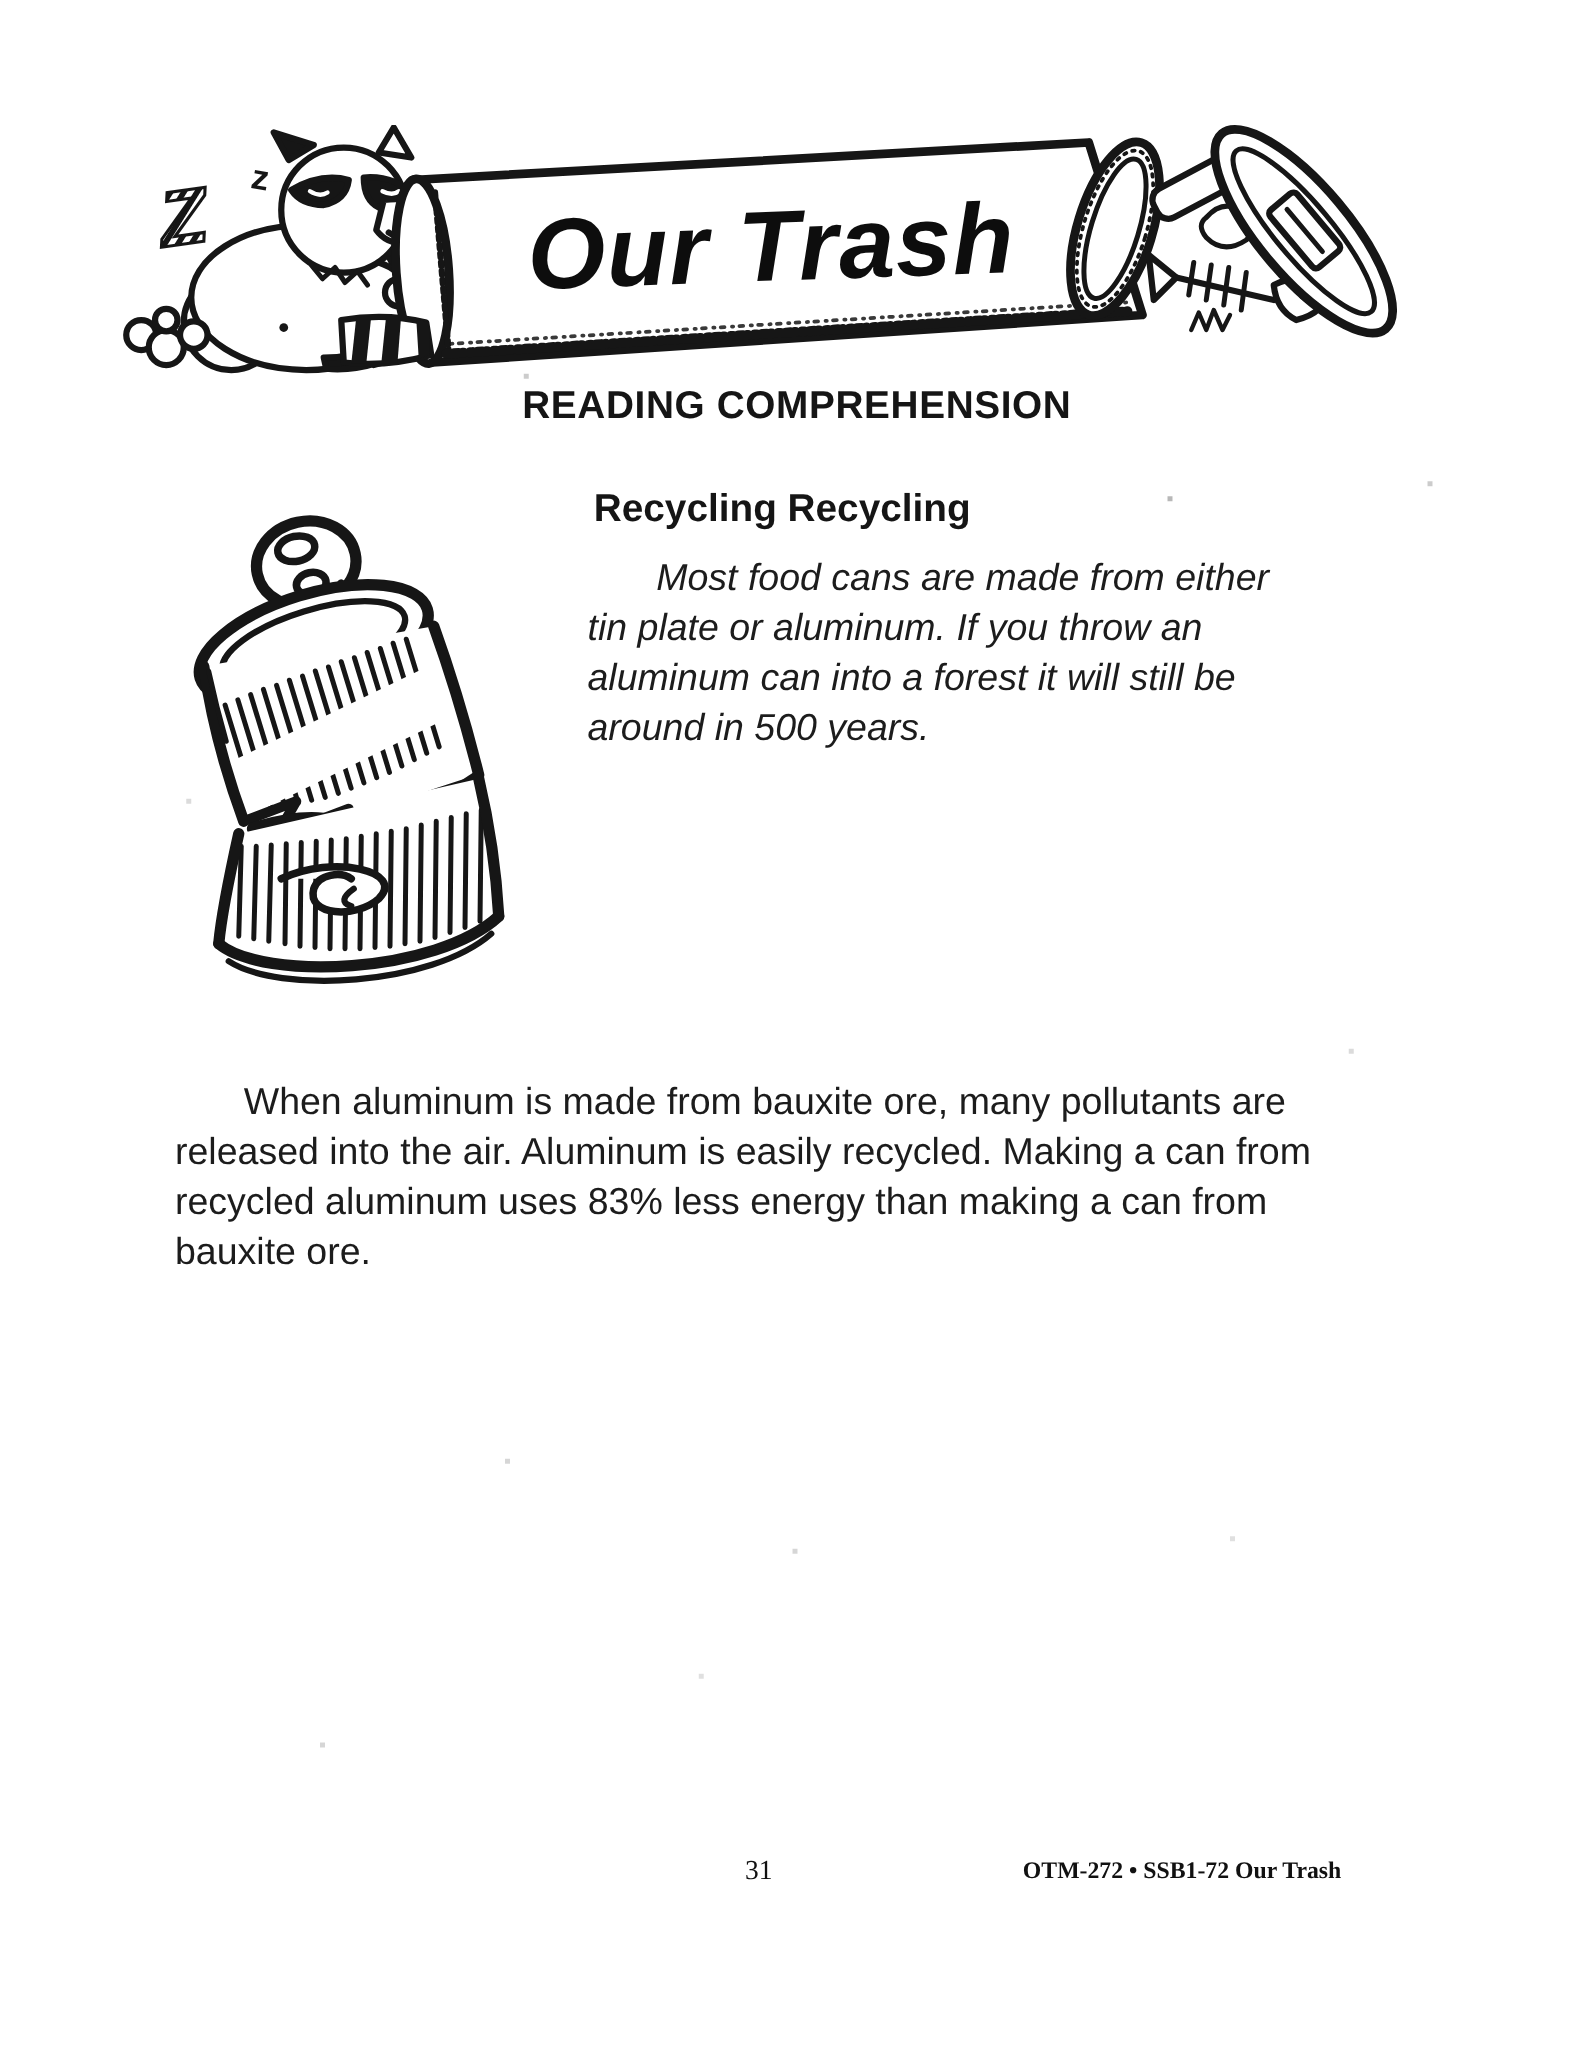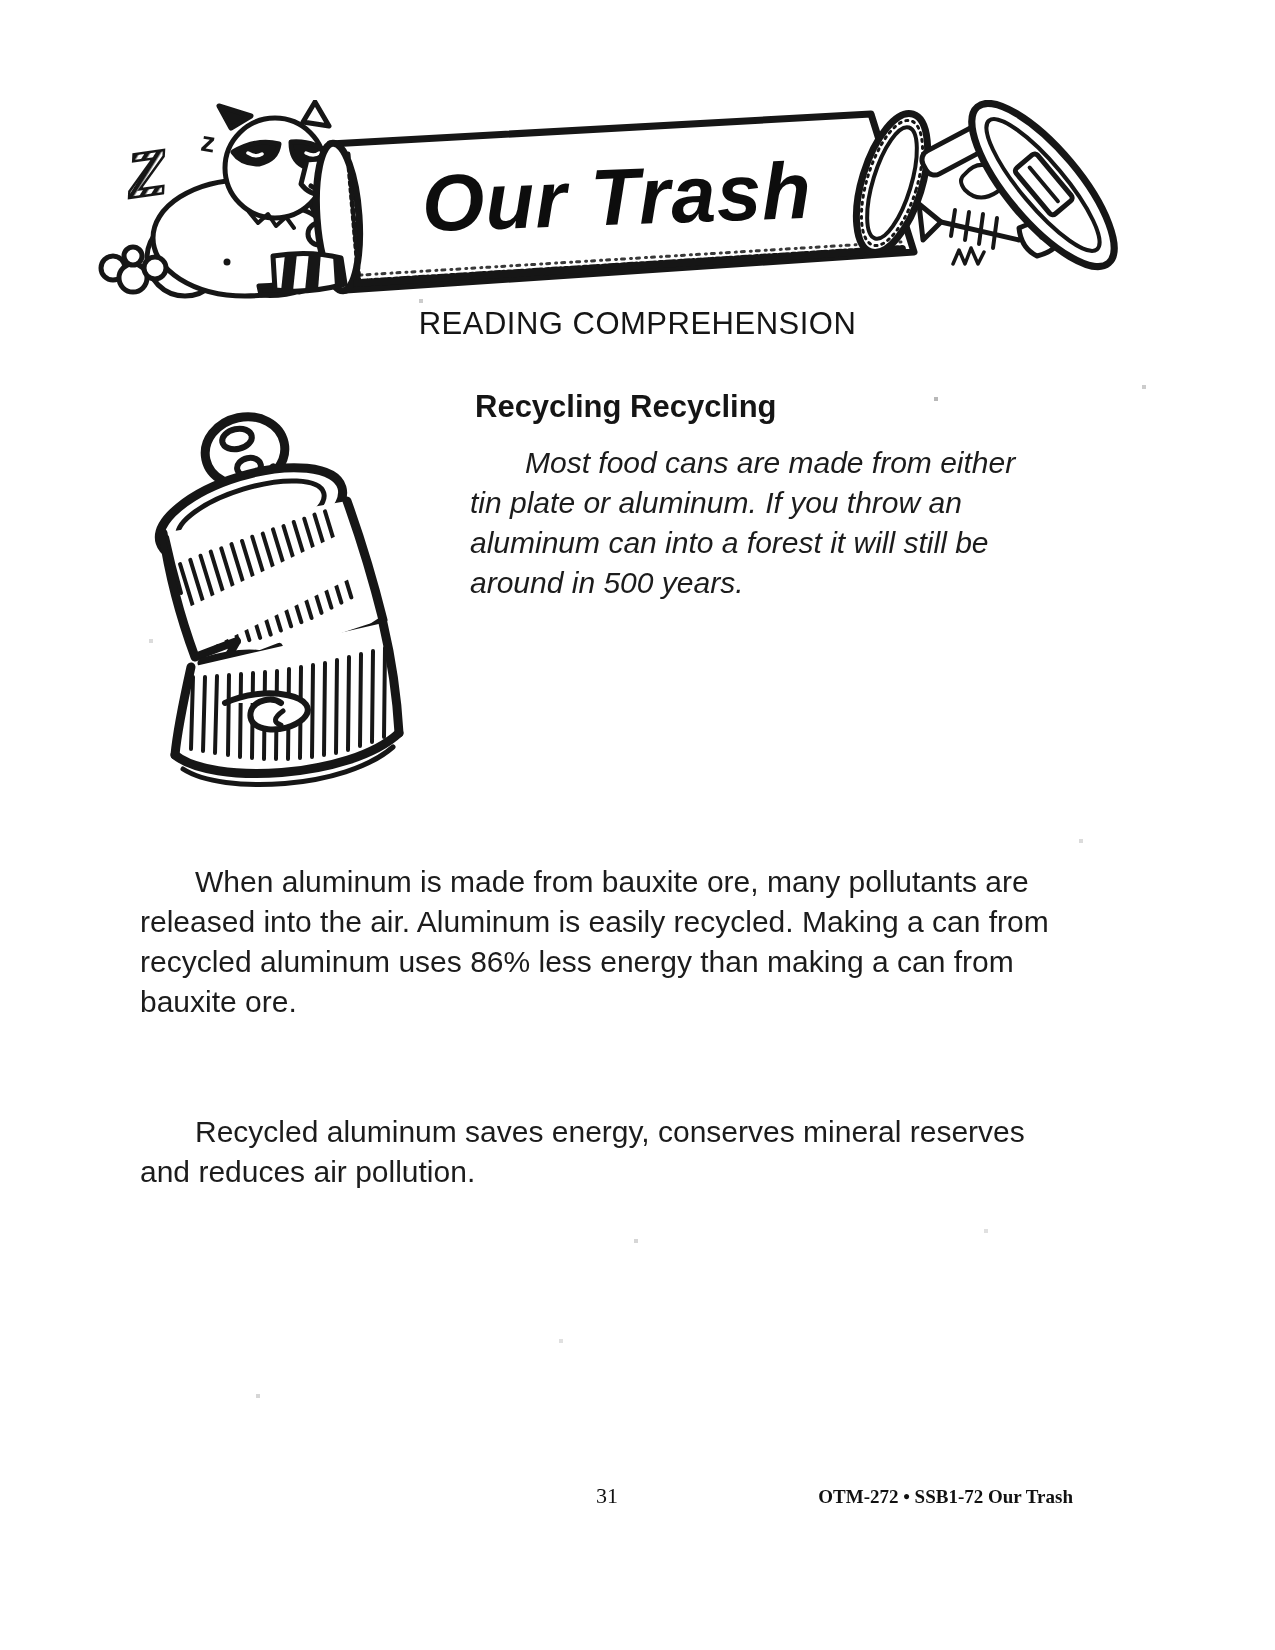--- a/index.html
+++ b/index.html
@@ -10,21 +10,21 @@
   svg{display:block;}
   .header{position:absolute;left:85px;top:100px;width:1050px;height:200px;}
   .header svg{position:absolute;left:0;top:0;}
   .banner-title{
     position:absolute;left:337px;top:56px;width:480px;
     font-size:80px;line-height:1;font-weight:bold;font-style:italic;
     color:#0d0d0d;white-space:nowrap;transform:rotate(-2deg);letter-spacing:1px;
   }
   .section-heading{
     position:absolute;top:306px;left:0;width:1275px;text-align:center;
-    font-size:31px;font-weight:normal;letter-spacing:.5px;color:#151515;
+    font-size:31px;font-weight:bold;letter-spacing:.5px;color:#151515;
   }
   .article-title{
     position:absolute;left:475px;top:389px;
     font-size:31px;font-weight:bold;color:#151515;
   }
   .can-figure{position:absolute;left:133px;top:405px;width:310px;height:390px;}
   .para{
     position:absolute;font-size:30px;line-height:40px;color:#1c1c1c;
     text-indent:55px;white-space:pre-wrap;margin:0;
   }
@@ -191,20 +191,19 @@
         <path d="M58 262 C50 298 44 328 42 350" stroke-width="9"></path>
         <path d="M250 218 C258 252 264 292 266 328" stroke-width="9"></path>
         <path d="M42 350 C78 380 216 374 266 328" stroke-width="9"></path>
         <path d="M50 364 C90 390 212 384 260 342" stroke-width="5"></path>
         <path d="M34 132 Q40 160 48 188" stroke-width="4"></path>
       </g>
     </svg>
   </div>
 
   <p class="para p1">Most food cans are made from either tin plate or aluminum. If you throw an aluminum can into a forest it will still be around in 500 years.</p>
-  <p class="para p3">When aluminum is made from bauxite ore, many pollutants are released into the air. Aluminum is easily recycled. Making a can from recycled aluminum uses 86% less energy than making a can from bauxite ore.</p>
-  <p class="para p4">Recycled aluminum saves energy, conserves mineral reserves and reduces air pollution.</p>
+  <p class="para p3">When aluminum is made from bauxite ore, many pollutants are released into the air. Aluminum is easily recycled. Making a can from recycled aluminum uses 83% less energy than making a can from bauxite ore.</p>
 
   <div class="footer-page">31</div>
   <div class="footer-right">OTM-272 • SSB1-72 Our Trash</div>
 
   <div class="specks"></div>
 </div>
 
 </body></html>

